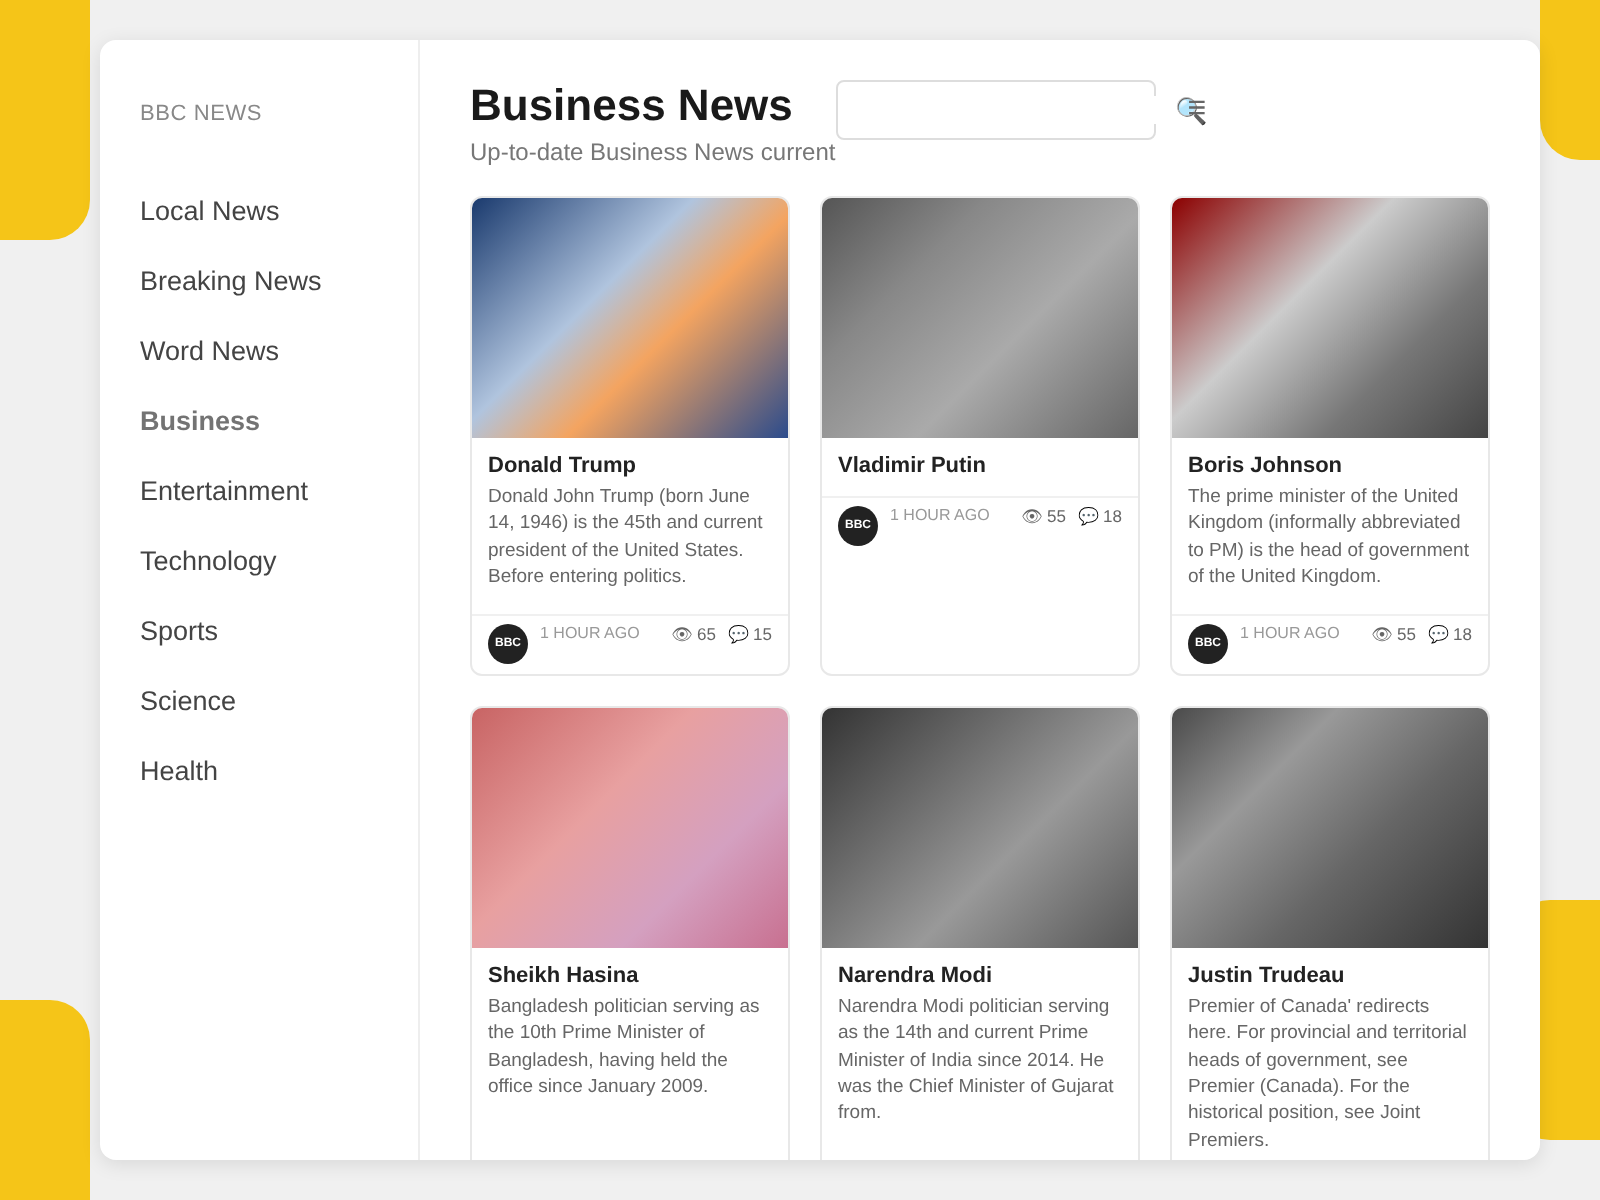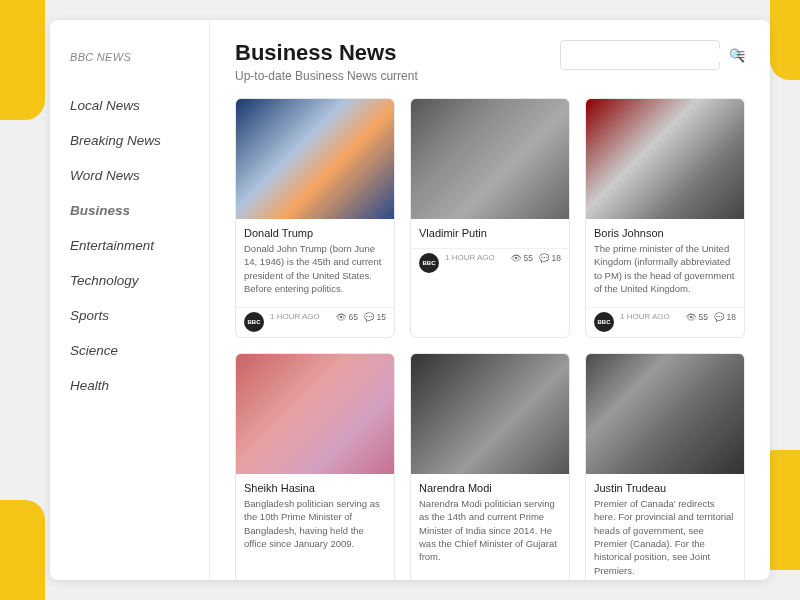--- a/index.html
+++ b/index.html
@@ -58,21 +58,20 @@
       z-index: 1;
       box-shadow: 0 2px 10px rgba(0,0,0,0.1);
     }
 
     
     .sidebar {
       width: 160px;
       min-width: 160px;
       padding: 20px 0;
       border-right: 1px solid #eee;
-      font-style: italic;
     }
     .sidebar-logo {
       padding: 10px 20px 25px 20px;
       font-size: 20px;
       font-weight: bold;
       color: #222;
       letter-spacing: 0.5px;
     }
     .sidebar-logo span {
       display: block;
@@ -92,21 +91,20 @@
     .nav-item.active { color: #737373; font-weight: 600; }
 
     
     .content {
       flex: 1;
       padding: 20px 25px;
       overflow-y: auto;
     }
     .content-header {
       display: flex;
-      justify-content: space-between;
       align-items: flex-start;
       margin-bottom: 15px;
     }
     .content-title {
       font-size: 22px;
       font-weight: bold;
       color: #1a1a1a;
     }
     .content-subtitle {
       font-size: 12px;
@@ -151,21 +149,21 @@
       border: 1px solid #e8e8e8;
       border-radius: 6px;
       overflow: hidden;
       background: #fff;
     }
     .card-body {
       padding: 8px 8px 6px 8px;
     }
     .card-name {
       font-size: 11px;
-      font-weight: normal;
+      font-weight: bold;
       color: #222;
       margin-bottom: 3px;
     }
     .card-desc {
       font-size: 9.5px;
       color: #666;
       line-height: 1.4;
       margin-bottom: 6px;
     }
     .card-footer {

